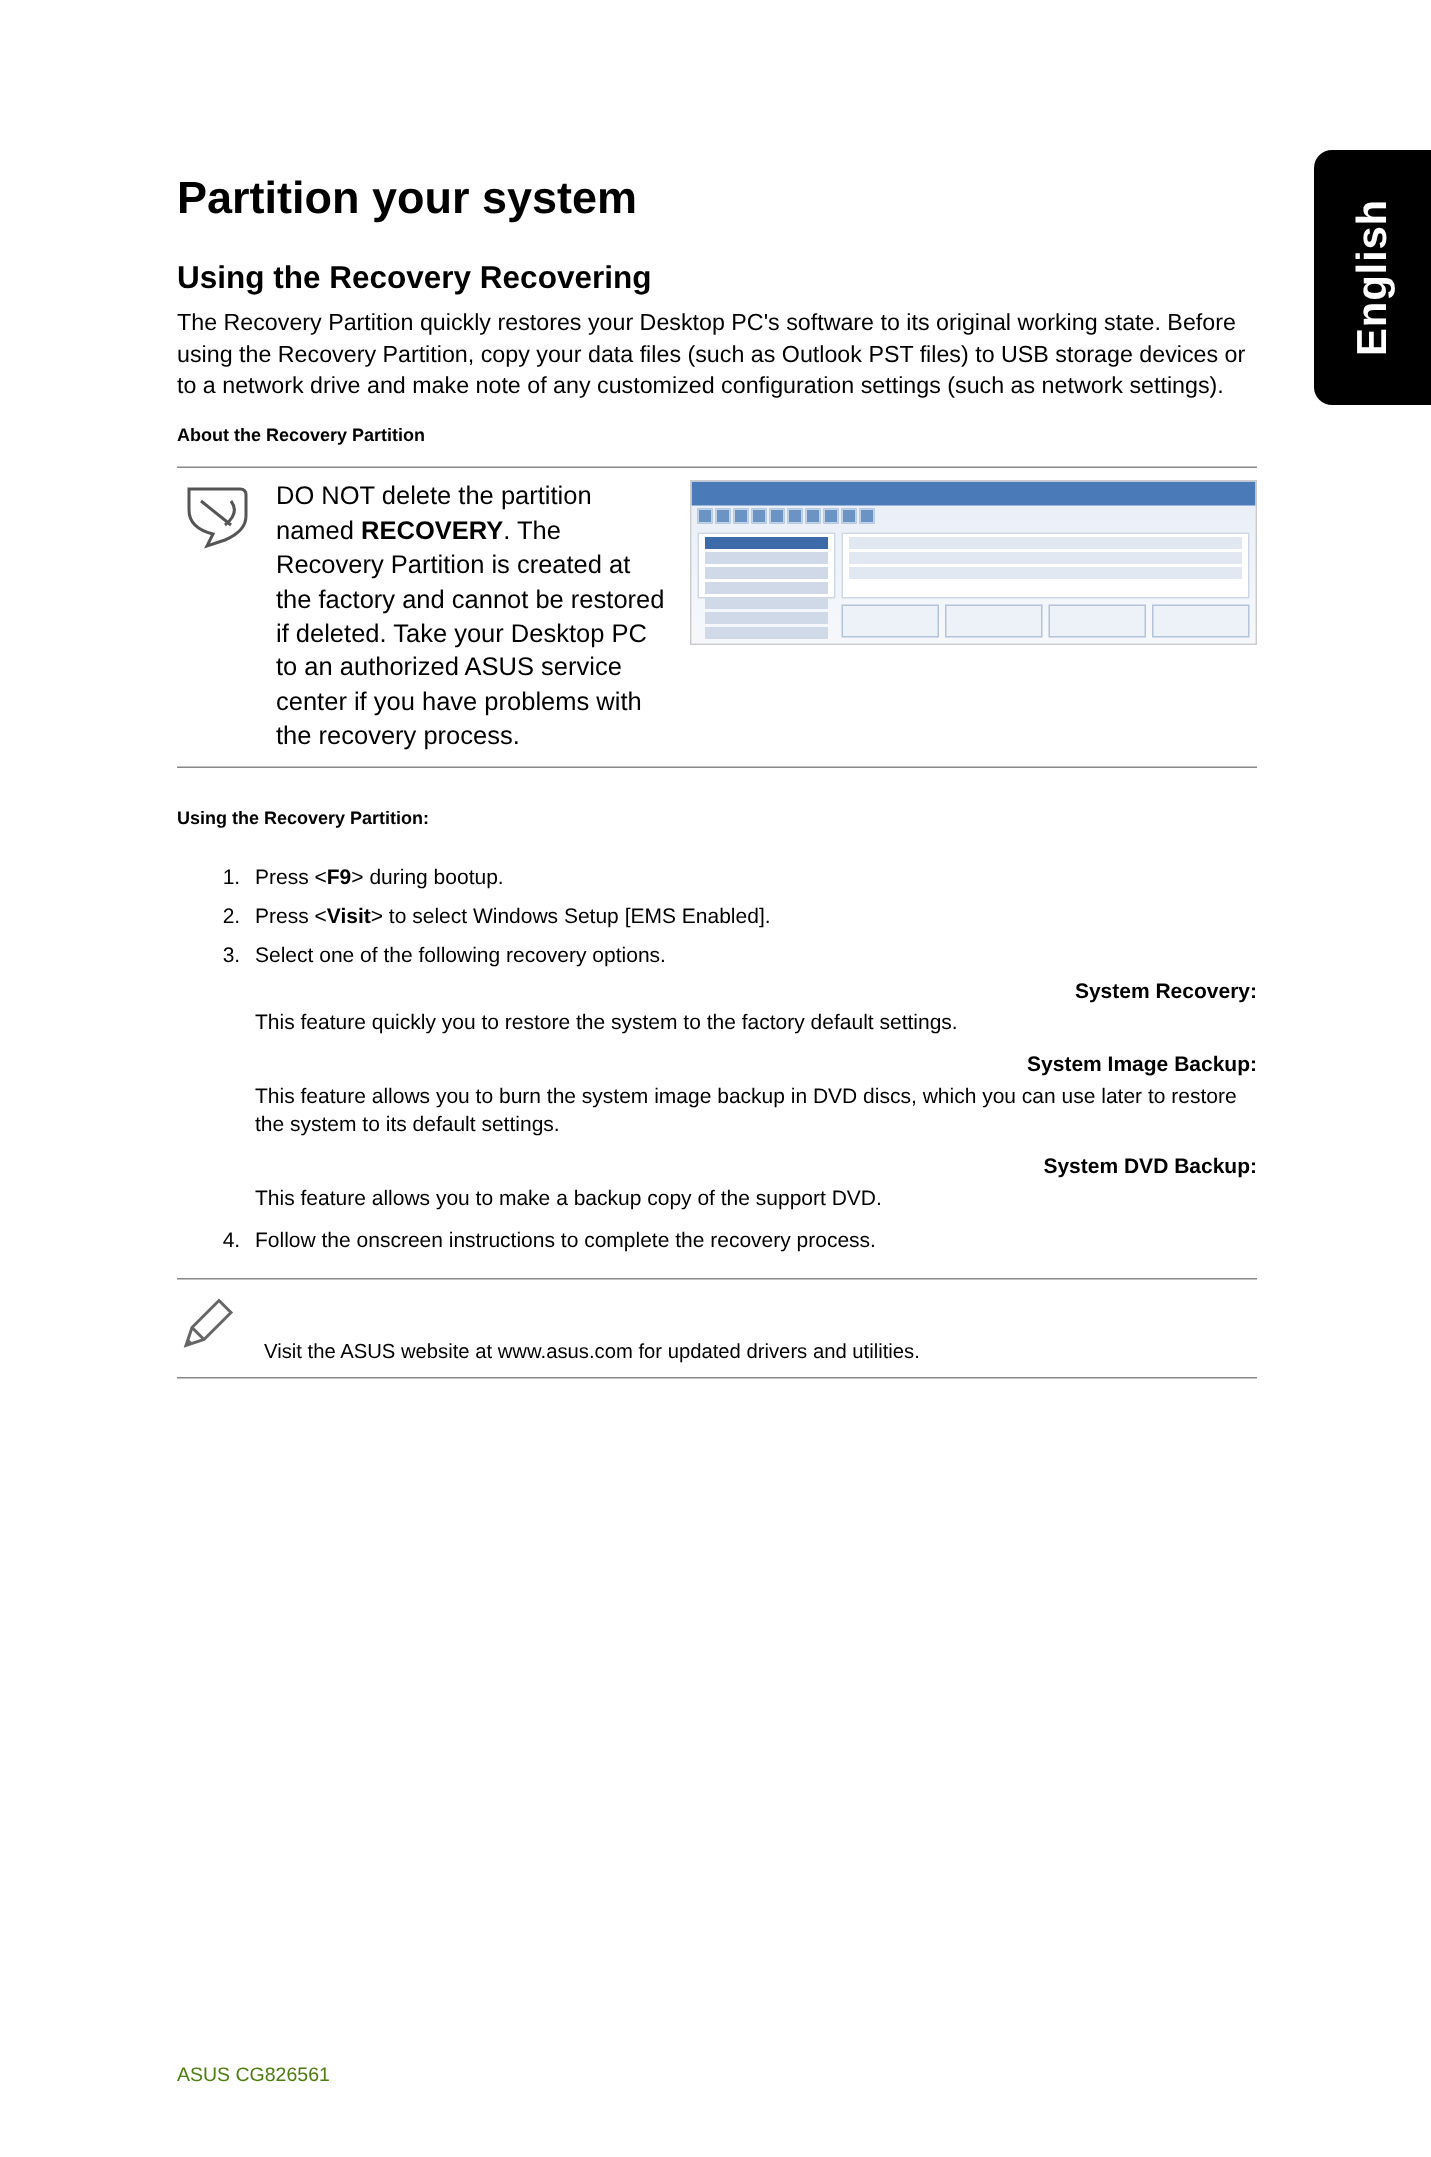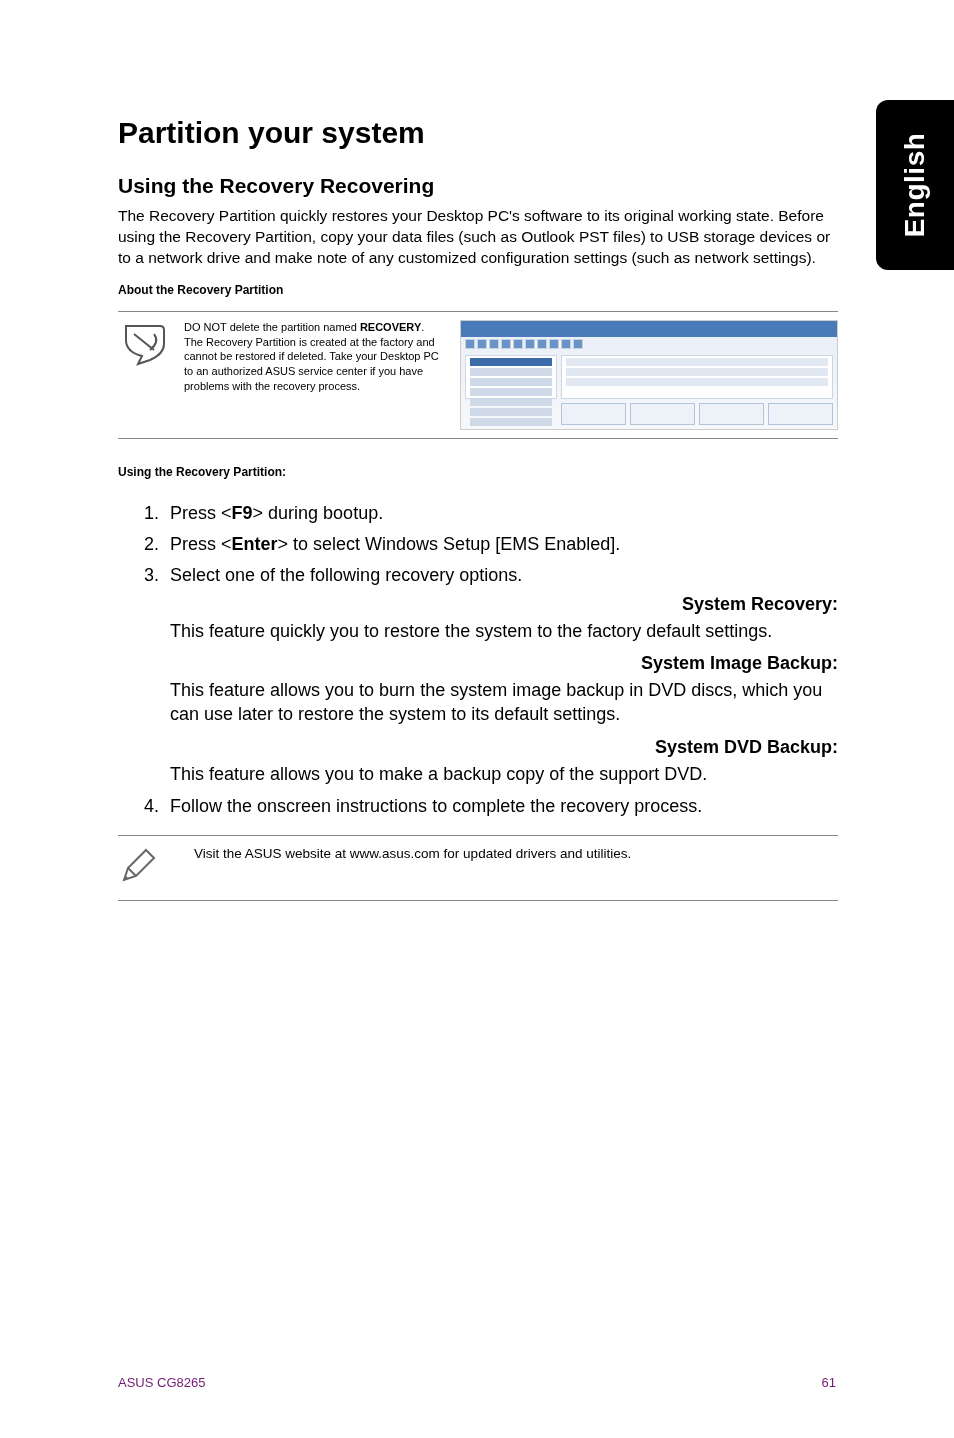--- a/index.html
+++ b/index.html
@@ -7,40 +7,40 @@
   .page { position: relative; width: 954px; height: 1438px; }
   .content { position: absolute; left: 118px; top: 116px; width: 720px; }
   .side-tab { position: absolute; right: 0; top: 100px; width: 78px; height: 170px; background: #000; border-top-left-radius: 12px; border-bottom-left-radius: 12px; display: flex; align-items: center; justify-content: center; }
   .side-tab span { color: #fff; font-weight: bold; font-size: 28px; transform: rotate(-90deg); white-space: nowrap; letter-spacing: 0.5px; }
   h1.title { font-size: 30px; font-weight: bold; margin-bottom: 24px; }
   h2.subtitle { font-size: 21px; font-weight: bold; margin-bottom: 8px; }
   p.body { font-size: 15.5px; line-height: 1.35; margin-bottom: 14px; }
   h3.subsub { font-size: 12px; font-weight: bold; margin-bottom: 6px; }
   .callout { display: flex; align-items: flex-start; gap: 16px; margin: 14px 0 26px 0; border-top: 1px solid #888; border-bottom: 1px solid #888; padding: 8px 0; }
   .callout-icon { flex: 0 0 50px; display:flex; align-items:center; justify-content:center; }
-  .callout-text { font-size: 11px; line-height: 1.35; flex: 0 0 260px; }
+  .callout-text { font-size: 17px; line-height: 1.35; flex: 0 0 260px; }
   .callout-thumb { flex: 1; border: 1px solid #ccc; height: 110px; background: linear-gradient(#e8eef7,#f6f8fb); position: relative; overflow: hidden; }
   .thumb-bar { position:absolute; top:0; left:0; right:0; height:16px; background:#4a7ab8; }
   .thumb-icons { position:absolute; top:18px; left:4px; right:4px; height:14px; display:flex; gap:2px; }
   .thumb-icons i { width:10px; height:10px; background:#6b94c4; border:1px solid #c2d3e6; }
   .thumb-sidebar { position:absolute; top:34px; left:4px; width:92px; bottom:30px; background:#fff; border:1px solid #ccd6e4; }
   .thumb-sidebar div { height:8px; margin:2px 4px; background:#cfd9e8; }
   .thumb-sidebar div.hl { background:#3d6aa8; }
   .thumb-main { position:absolute; top:34px; left:100px; right:4px; bottom:30px; background:#fff; border:1px solid #ccd6e4; }
   .thumb-main-row { height:8px; margin:2px 4px; background:#e2e8f2; }
   .thumb-bottom { position:absolute; left:100px; right:4px; bottom:4px; height:22px; display:flex; gap:4px; }
   .thumb-bottom > div { flex:1; border:1px solid #b3c3d9; background:#edf2f9; }
-  ol.steps { list-style: decimal; padding-left: 46px; font-size: 18px; }
+  ol.steps { list-style: decimal; padding-left: 46px; font-size: 14px; }
   ol.steps > li { margin-bottom: 10px; padding-left: 6px; }
   .step-block { margin-top: 8px; }
   .step-heading { font-weight: bold; margin-bottom: 4px; text-align: right; }
   .step-body { margin-bottom: 10px; line-height: 1.35; }
-  .note-row { display: flex; align-items: flex-start; gap: 36px; border-top: 1px solid #888; border-bottom: 1px solid #888; padding: 10px 0; margin-top: 18px; }
+  .note-row { display: flex; align-items: flex-end; gap: 18px; border-top: 1px solid #888; border-bottom: 1px solid #888; padding: 10px 0; margin-top: 18px; }
   .note-text { font-size: 13.5px; }
-  .footer { position: absolute; bottom: 48px; left: 118px; right: 118px; display: flex; justify-content: space-between; font-size: 13px; color: #701a75; border-top: 0px solid #ccc; padding-top: 6px; }
+  .footer { position: absolute; bottom: 48px; left: 118px; right: 118px; display: flex; font-size: 13px; color: #4d7c0f; border-top: 0px solid #ccc; padding-top: 6px; }
 </style>
 </head>
 <body>
 
 <div class="page">
   <div class="side-tab">
     <span>English</span>
   </div>
 
   <div class="content">
@@ -98,21 +98,21 @@
       </div>
     </div>
 
     <h3 class="subsub" style="margin-bottom:24px;">Using the Recovery Partition:</h3>
 
     <ol class="steps">
       <li>
         <span>Press &lt;</span><strong>F9</strong><span>&gt; during bootup.</span>
       </li>
       <li>
-        <span>Press &lt;</span><strong>Enter</strong><span>&gt; to select Windows Setup [EMS Enabled].</span>
+        <span>Press &lt;</span><strong>Visit</strong><span>&gt; to select Windows Setup [EMS Enabled].</span>
       </li>
       <li>
         <span>Select one of the following recovery options.</span>
         <div class="step-block">
           <div class="step-heading">System Recovery:</div>
           <div class="step-body">This feature quickly you to restore the system to the factory default settings.</div>
           <div class="step-heading">System Image Backup:</div>
           <div class="step-body">This feature allows you to burn the system image backup in DVD discs, which you can use later to restore the system to its default settings.</div>
           <div class="step-heading">System DVD Backup:</div>
           <div class="step-body">This feature allows you to make a backup copy of the support DVD.</div>

